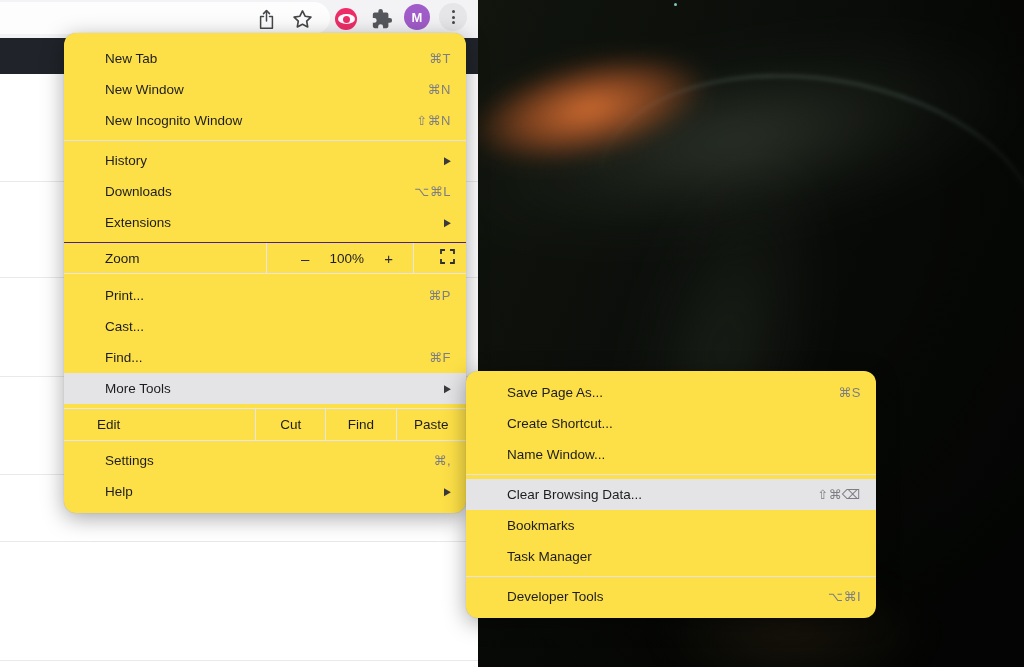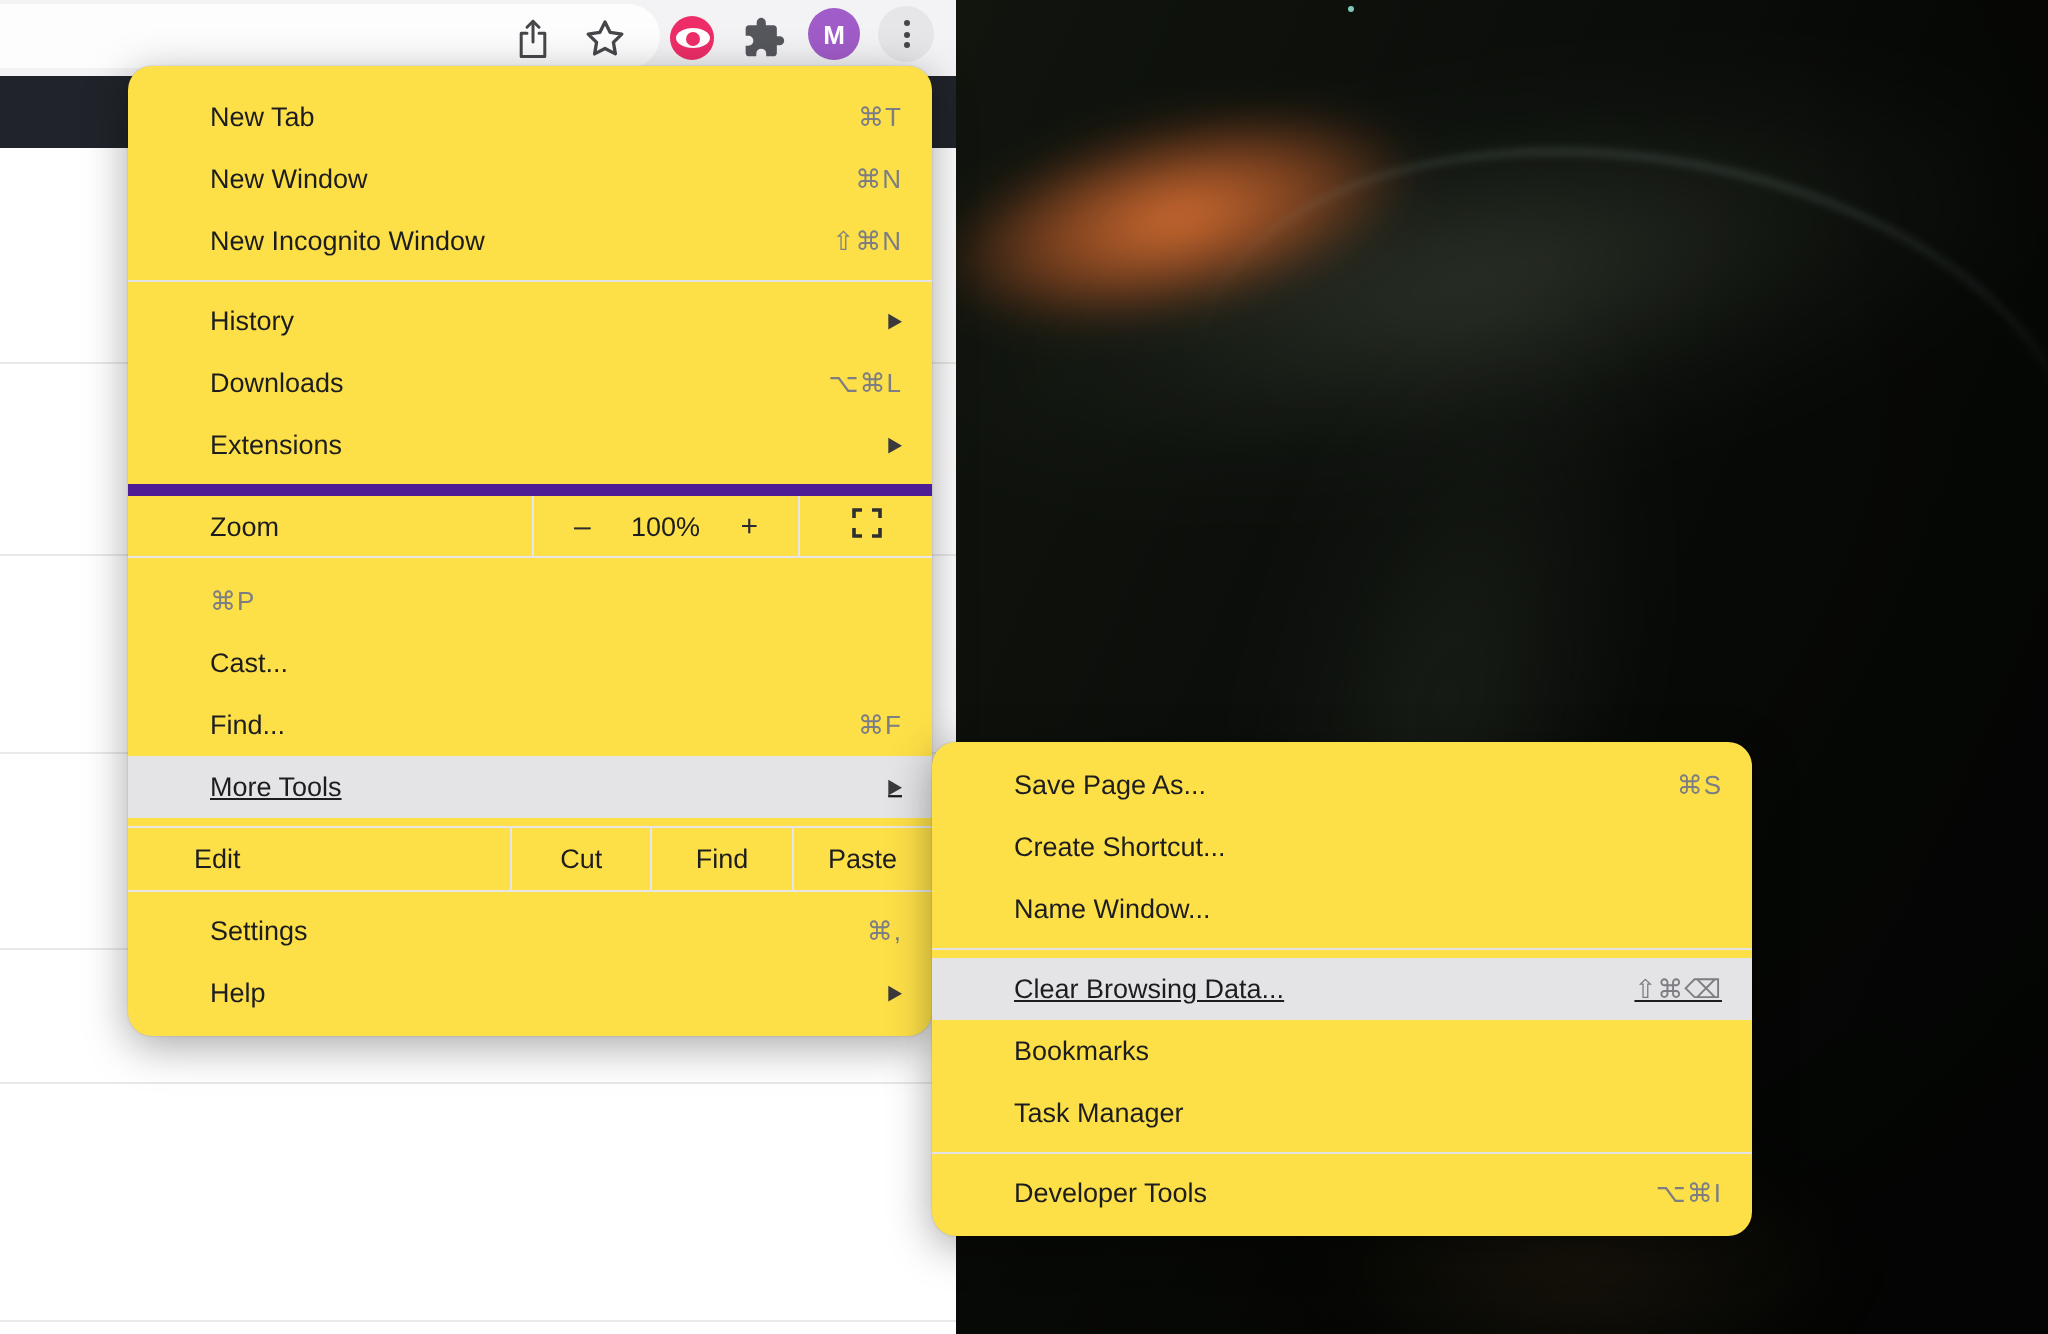--- a/index.html
+++ b/index.html
@@ -42,28 +42,28 @@
   .photo .speck{position:absolute;left:196px;top:3px;width:3px;height:3px;border-radius:50%;background:rgba(150,230,220,.85);}
   .photo .vignette{position:absolute;inset:0;
     background:radial-gradient(ellipse 120% 100% at 30% 25%,rgba(0,0,0,0) 40%,rgba(0,0,0,.32) 75%,rgba(0,0,0,.55) 100%);}
 
   
   .menu{position:absolute;background:#fde047;border-radius:12px;box-shadow:0 5px 22px rgba(0,0,0,.35),0 0 1px rgba(0,0,0,.2);
     font-size:13.5px;color:#1d1d1f;z-index:10;}
   .app-menu{left:64px;top:33px;width:402px;padding:10px 0 6px 0;}
   .sub-menu{left:466px;top:371px;width:410px;padding:6px 0;}
   .menu-item{height:31px;display:flex;align-items:center;padding:0 15px 0 41px;}
-  .menu-item.hl{background:#e4e3e5;text-decoration:underline;}
+  .menu-item.hl{background:#e4e3e5;}
   .menu-item .label{flex:1;white-space:nowrap;}
   .menu-item .shortcut{color:#7d7e83;font-size:13px;letter-spacing:.5px;white-space:nowrap;}
   .menu-item .arrow{color:#3a3a3c;font-size:9px;transform:scaleY(1.15);}
   .sep{height:1px;background:#e3e3e5;margin:4px 0;}
 
-  .zoom-row{display:flex;height:30px;border-top:6px solid #4c1d95;border-bottom:1px solid #e6e6e8;
-    margin:4px 0 6px 0;align-items:stretch;}
+  .zoom-row{display:flex;height:30px;border-top:1px solid #4c1d95;border-bottom:1px solid #e6e6e8;
+    margin:4px 0 6px 0;align-items:stretch;gap:14px;}
   .zoom-label{width:203px;display:flex;align-items:center;padding-left:41px;border-right:1px solid #e6e6e8;box-sizing:border-box;}
   .zoom-controls{width:133px;display:flex;align-items:center;justify-content:space-between;
     padding:0 20px;border-right:1px solid #e6e6e8;box-sizing:border-box;}
   .zoom-controls .zval{font-size:13.5px;}
   .zbtn{color:#2c2c2e;font-size:15px;cursor:default;}
   .zoom-fs{flex:1;display:flex;align-items:center;justify-content:center;}
 
   .edit-row{display:flex;height:31px;border-top:1px solid #e6e6e8;border-bottom:1px solid #e6e6e8;margin:4px 0;align-items:stretch;}
   .edit-label{width:192px;display:flex;align-items:center;padding-left:33px;border-right:1px solid #e6e6e8;box-sizing:border-box;}
   .edit-btn{flex:1;display:flex;align-items:center;justify-content:center;border-right:1px solid #e6e6e8;}
@@ -176,20 +176,21 @@
           <span class="zval">100%</span>
           <span class="zbtn">+</span>
         </div>
         <div class="zoom-fs">
           <span><svg width="15" height="15" viewBox="0 0 15 15">
               <path d="M1 5V1h4M10 1h4v4M14 10v4h-4M5 14H1v-4" fill="none" stroke="#2f2f31" stroke-width="1.8"></path>
             </svg></span>
         </div>
       </div>
       <div class="menu-item">
+        <span class="label">Print...</span>
         <span class="shortcut">⌘P</span>
       </div>
       <div class="menu-item">
         <span class="label">Cast...</span>
       </div>
       <div class="menu-item">
         <span class="label">Find...</span>
         <span class="shortcut">⌘F</span>
       </div>
       <div class="menu-item hl">

